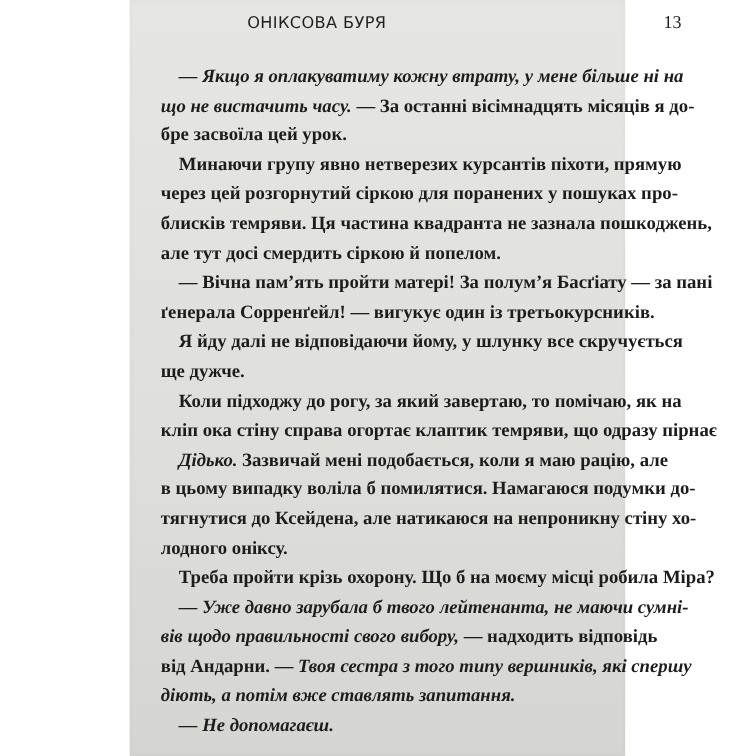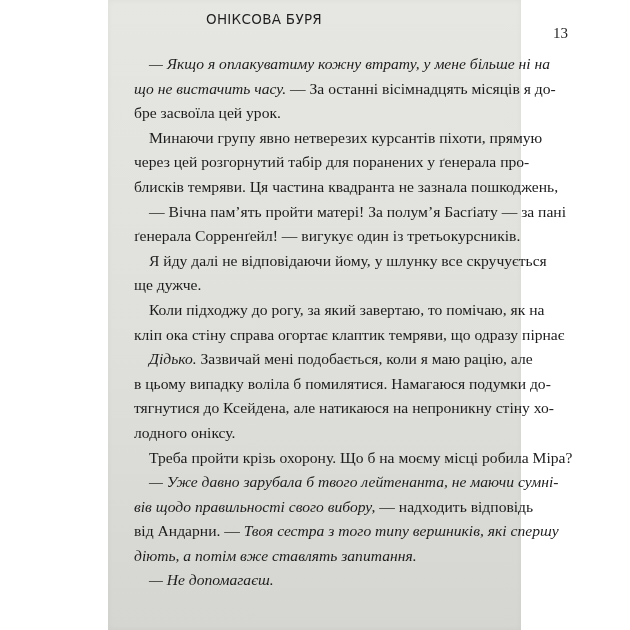--- a/index.html
+++ b/index.html
@@ -14,47 +14,48 @@
   .running-head {
     position: absolute; top: 11px; left: 0; width: 490px; height: 22px;
   }
   .running-title {
     position: absolute; left: 56px; width: 200px; text-align: center; top: 0;
     font-family: "DejaVu Sans", sans-serif; font-size: 13.5px; letter-spacing: 0.3px;
     color: #1f1f1f;
   }
   .page-number {
     position: absolute; right: 30px; top: 0;
-    font-family: "Liberation Serif", serif; font-size: 15px; color: #1f1f1f; margin-top: 14px;
+    font-family: "Liberation Serif", serif; font-size: 15px; color: #1f1f1f;
   }
   .body-text {
     position: absolute; left: 26px; top: 52px; width: 354px;
     font-family: "Liberation Serif", serif; font-size: 15.6px; line-height: 24.6px;
     color: #1c1c1c; text-align: justify;
   }
-  .line { display: block; white-space: nowrap; height: 24.6px; text-align-last: justify; }
+  .line { display: block; white-space: nowrap; height: 24.6px; text-align-last: justify; font-weight: bold; }
   .line.last { text-align-last: left; }
   .line.indent { padding-left: 15px; }
   .it { font-style: italic; }
 </style>
 </head>
 <body>
 
 <div class="page">
   <div class="running-head">
     <span class="running-title">ОНІКСОВА БУРЯ</span>
     <span class="page-number">13</span>
   </div>
   <div class="body-text" id="body-text">
       <span class="line indent"><span class="it">— Якщо я оплакуватиму кожну втрату, у мене більше ні на</span></span>
       <span class="line"><span class="it">що не вистачить часу.</span><span> — За останні вісімнадцять місяців я до-</span></span>
       <span class="line last"><span>бре засвоїла цей урок.</span></span>
       <span class="line indent"><span>Минаючи групу явно нетверезих курсантів піхоти, прямую</span></span>
-      <span class="line"><span>через цей розгорнутий табір для поранених у ґенерала про-</span></span>
+      <span class="line"><span>через цей розгорнутий сіркою для поранених у пошуках про-</span></span>
       <span class="line"><span>блисків темряви. Ця частина квадранта не зазнала пошкоджень,</span></span>
+      <span class="line last"><span>але тут досі смердить сіркою й попелом.</span></span>
       <span class="line indent"><span>— Вічна пам’ять пройти матері! За полум’я Басґіату — за пані</span></span>
       <span class="line last"><span>ґенерала Сорренґейл! — вигукує один із третьокурсників.</span></span>
       <span class="line indent"><span>Я йду далі не відповідаючи йому, у шлунку все скручується</span></span>
       <span class="line last"><span>ще дужче.</span></span>
       <span class="line indent"><span>Коли підходжу до рогу, за який завертаю, то помічаю, як на</span></span>
       <span class="line"><span>кліп ока стіну справа огортає клаптик темряви, що одразу пірнає</span></span>
       <span class="line indent"><span class="it">Дідько.</span><span> Зазвичай мені подобається, коли я маю рацію, але</span></span>
       <span class="line"><span>в цьому випадку воліла б помилятися. Намагаюся подумки до-</span></span>
       <span class="line"><span>тягнутися до Ксейдена, але натикаюся на непроникну стіну хо-</span></span>
       <span class="line last"><span>лодного оніксу.</span></span>

